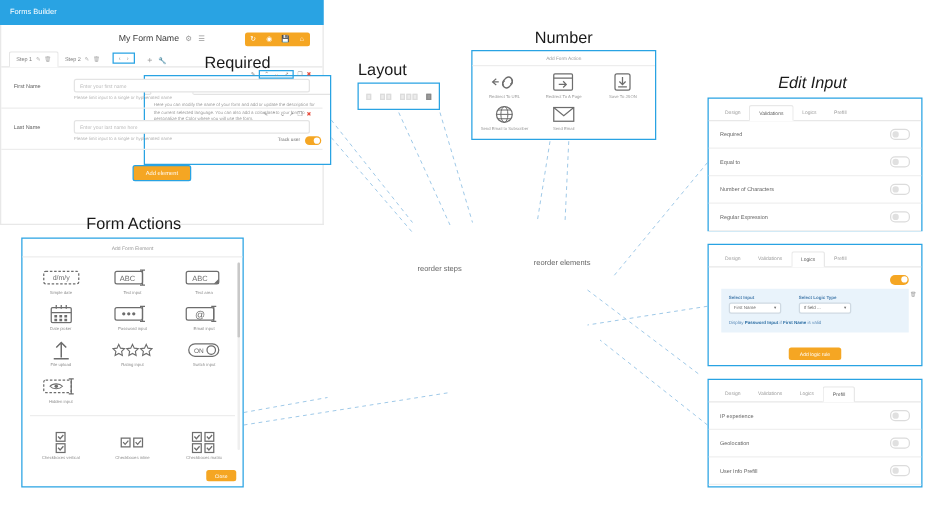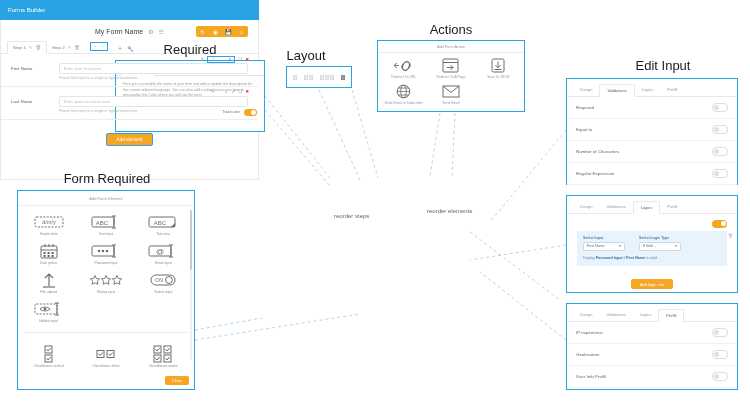--- a/index.html
+++ b/index.html
@@ -126,21 +126,21 @@
   .lg-desc b{color:#2c6ea4;}
   .lg-trash{position:absolute;right:-6px;top:2px;font-size:4px;color:#9e9e9e;}
   .lg-addwrap{text-align:center;padding:6px 0 0;}
   .lg-add{display:inline-block;background:#f5a623;color:#fff;font-size:4px;padding:2.5px 9px;border-radius:2px;}
   .lg-big-toggle{width:15px;height:7.5px;border-radius:4px;background:#f5a623;position:relative;}
   .lg-big-toggle:after{content:"";position:absolute;top:1px;right:1px;width:5px;height:5px;border-radius:50%;background:#fff;}
 
   .ttl-meta{left:140px;top:42px;width:100px;}
   .ttl-layout{left:276px;top:48px;width:60px;}
   .ttl-actions{left:411px;top:22px;width:80px;}
-  .ttl-edit{left:613px;top:58px;width:100px;}
+  .ttl-edit{left:600px;top:58px;width:100px;font-style:italic;}
   .ttl-fe{left:42px;top:171px;width:130px;}
   svg.ic{display:block;}
 </style>
 </head>
 <body>
 
 <div class="stage">
 
   <svg class="lines">
     <g stroke="#9fc9e8" stroke-width="0.8" fill="none" stroke-dasharray="3,3">
@@ -154,23 +154,23 @@
       <line x1="195" y1="340" x2="360" y2="314"></line>
       <line x1="566" y1="130" x2="490" y2="222"></line>
       <line x1="566" y1="245" x2="470" y2="260"></line>
       <line x1="566" y1="340" x2="480" y2="272"></line>
       <line x1="470" y1="232" x2="560" y2="300"></line>
     </g>
   </svg>
 
   <div class="callout-title ttl-meta">Required</div>
   <div class="callout-title ttl-layout">Layout</div>
-  <div class="callout-title ttl-actions">Actions</div>
+  <div class="callout-title ttl-actions">Number</div>
   <div class="callout-title ttl-edit">Edit Input</div>
-  <div class="callout-title ttl-fe">Form Required</div>
+  <div class="callout-title ttl-fe">Form Actions</div>
 
   <div class="panel" id="metadata">
     <div class="md-tabs">
       <div class="md-tab active">Edit meta data</div>
       <div class="md-tab">Prefill</div>
       <div class="md-tab">Translate</div>
       <div class="md-tab">Progress bar</div>
     </div>
     <div class="md-body">Here you can modify the name of your form and add or update the description for the current selected language. You can also add a colorclass to your form to personalize the Color where you will use the form.</div>
     <div class="md-foot">

